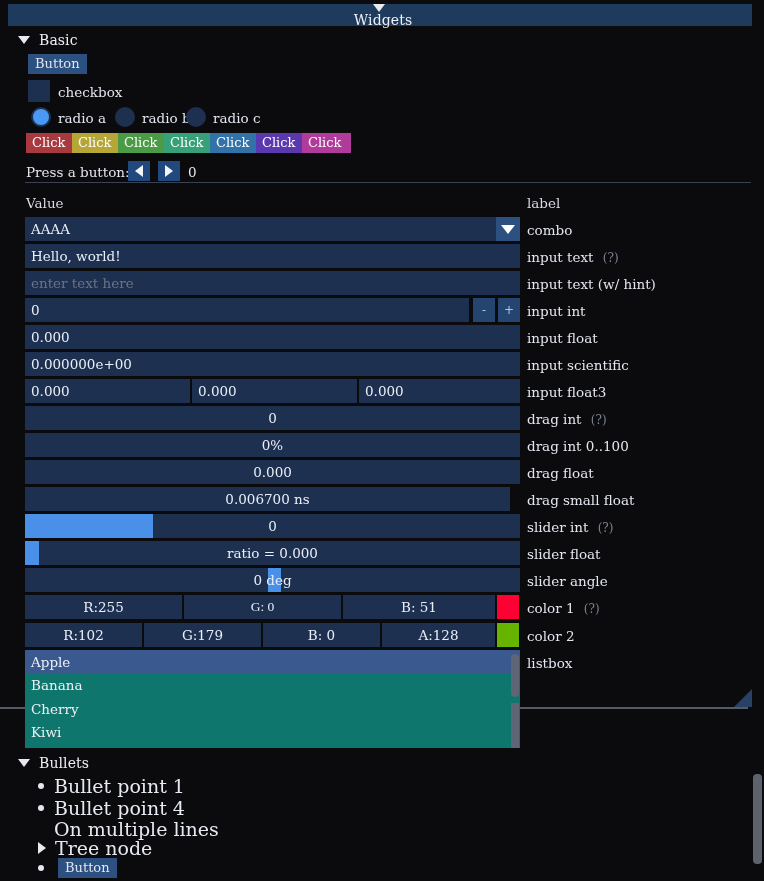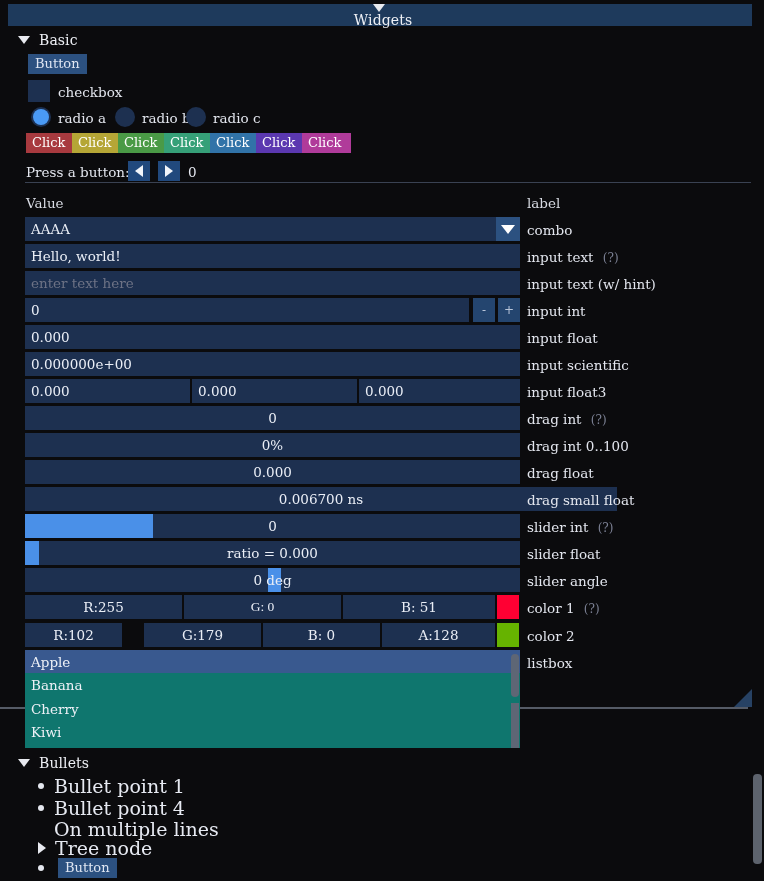--- a/index.html
+++ b/index.html
@@ -352,21 +352,21 @@
   <div class="field center" style="left:25px; top:433px; width:495px;">
     <span class="txt">0%</span>
   </div>
   <span class="label" style="left:527px; top:438px;">drag int 0..100</span>
 
   <div class="field center" style="left:25px; top:460px; width:495px;">
     <span class="txt">0.000</span>
   </div>
   <span class="label" style="left:527px; top:465px;">drag float</span>
 
-  <div class="field center" style="left:25px; top:487px; width:592px;">
+  <div class="field center" style="left:25px; top:487px; width:485px;">
     <span class="txt">0.006700 ns</span>
   </div>
   <span class="label" style="left:527px; top:492px;">drag small float</span>
 
   <div class="field center" style="left:25px; top:514px; width:495px;">
     <div class="slider-fill" style="left:0; top:0; width:128px;"></div>
     <span class="txt" style="position:relative; z-index:2;">0</span>
   </div>
   <span class="label" style="left:527px; top:519px;">
     <span>slider int</span>
@@ -393,21 +393,21 @@
   </div>
   <div class="field center" style="left:343px; top:595px; width:152px;">
     <span class="txt">B: 51</span>
   </div>
   <div class="swatch" style="left:497px; top:595px; background:#ff0033;"></div>
   <span class="label" style="left:527px; top:600px;">
     <span>color 1</span>
     <span class="help">(?)</span>
   </span>
 
-  <div class="field center" style="left:25px; top:623px; width:97px;">
+  <div class="field center" style="left:25px; top:623px; width:117px;">
     <span class="txt">R:102</span>
   </div>
   <div class="field center" style="left:144px; top:623px; width:117px;">
     <span class="txt">G:179</span>
   </div>
   <div class="field center" style="left:263px; top:623px; width:117px;">
     <span class="txt">B:  0</span>
   </div>
   <div class="field center" style="left:382px; top:623px; width:113px;">
     <span class="txt">A:128</span>

